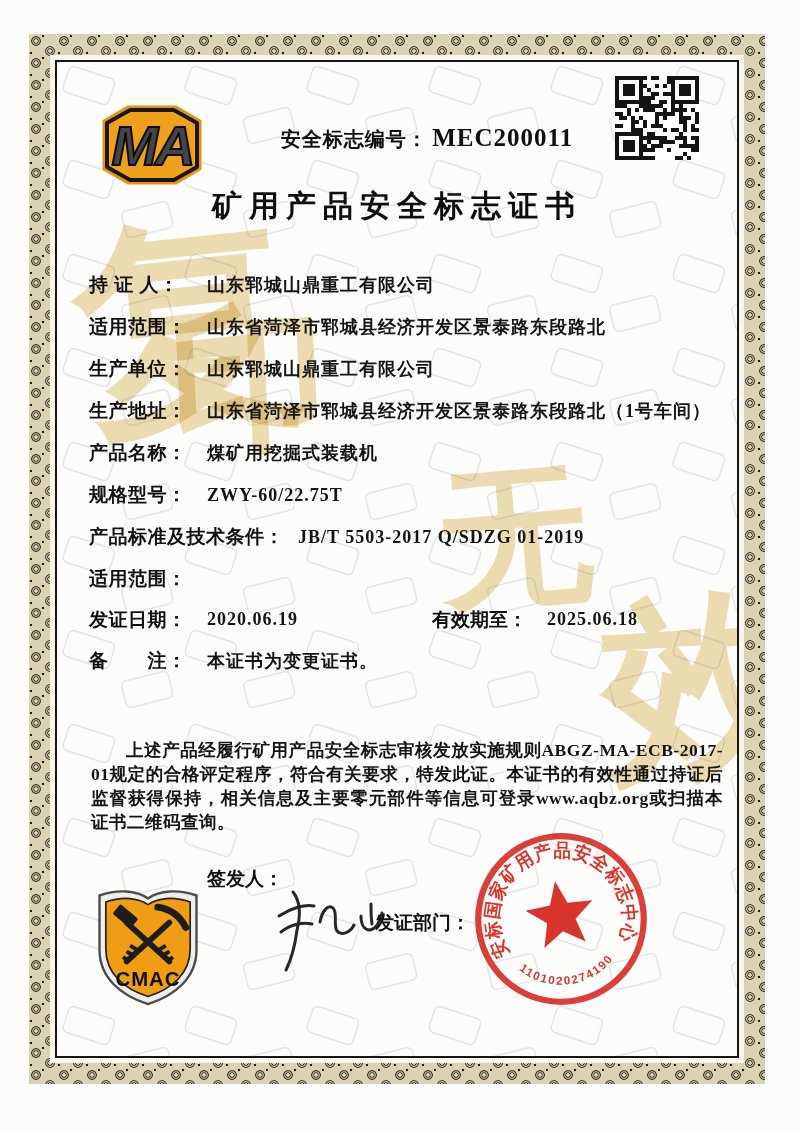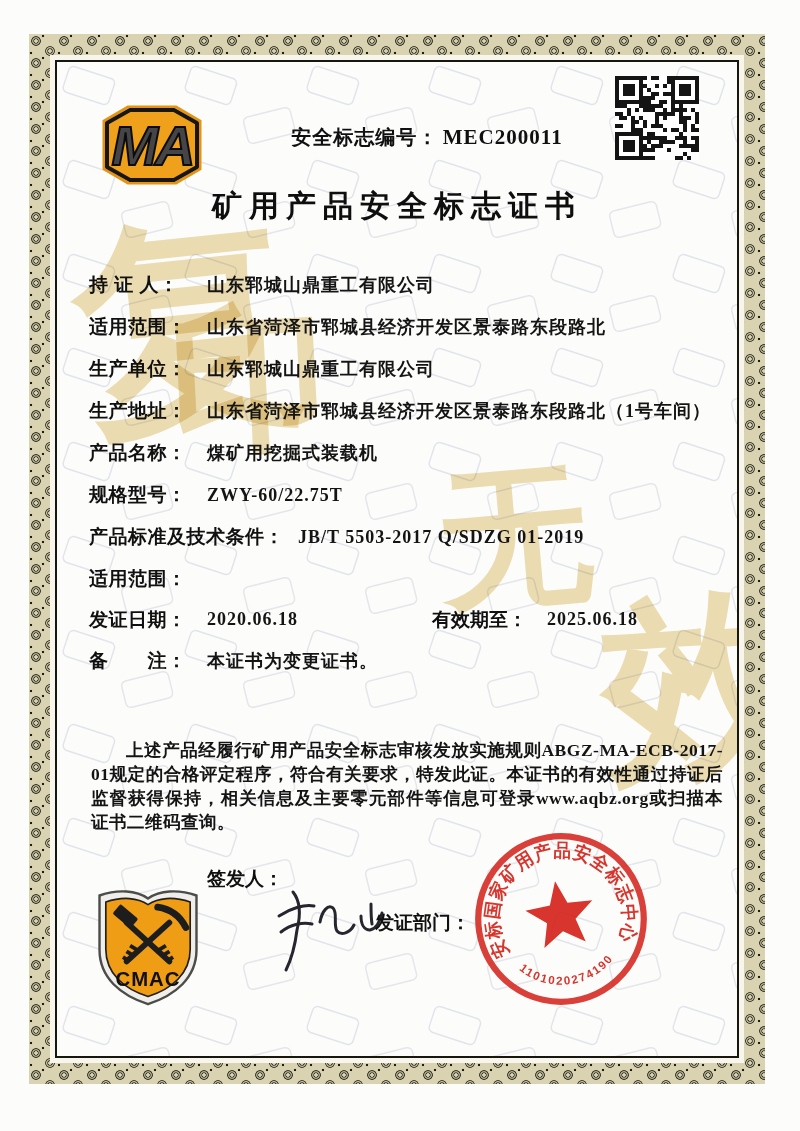--- a/index.html
+++ b/index.html
@@ -41,21 +41,21 @@
   .wm2{left:112px;top:238px;font-size:158px;transform:rotate(-3deg);}
   .wm3{left:382px;top:398px;font-size:152px;transform:rotate(-5deg);}
   .wm4{left:545px;top:520px;font-size:200px;transform:rotate(-4deg);}
 
   .layer{position:absolute;inset:0;z-index:2;}
 
   
   .ma-badge{position:absolute;left:34px;top:42px;}
   .certline{position:absolute;left:150px;top:62px;width:440px;text-align:center;white-space:nowrap;}
   .certline .lbl{font-size:20px;font-weight:700;color:#101010;letter-spacing:1px;}
-  .certline .num{font-size:21px;font-weight:700;color:#101010;font-family:"Liberation Serif", serif;letter-spacing:1px;}
+  .certline .num{font-size:25px;font-weight:700;color:#101010;font-family:"Liberation Serif", serif;letter-spacing:1px;}
   .qr{position:absolute;left:558px;top:14px;}
 
   .title{
     position:absolute;left:0;top:124px;width:100%;
     text-align:center;font-size:30px;font-weight:700;color:#0e0e0e;
     letter-spacing:7px;font-family:"DejaVu Sans", sans-serif;
   }
 
   
   .fields{position:absolute;left:32px;top:210px;width:638px;}
@@ -296,21 +296,21 @@
           </div>
           <div class="row wide">
             <span class="flabel">产品标准及技术条件：</span>
             <span class="fvalue">JB/T 5503-2017 Q/SDZG 01-2019</span>
           </div>
           <div class="row">
             <span class="flabel">适用范围：</span>
           </div>
           <div class="daterow">
             <span class="flabel">发证日期：</span>
-            <span class="dval">2020.06.18</span>
+            <span class="dval">2020.06.19</span>
             <span class="flabel2">有效期至：</span>
             <span class="dval2">2025.06.18</span>
           </div>
           <div class="row">
             <span class="flabel">备　　注：</span>
             <span class="fvalue">本证书为变更证书。</span>
           </div>
         </div>
 
         <div class="statement">上述产品经履行矿用产品安全标志审核发放实施规则ABGZ-MA-ECB-2017-01规定的合格评定程序，符合有关要求，特发此证。本证书的有效性通过持证后监督获得保持，相关信息及主要零元部件等信息可登录www.aqbz.org或扫描本证书二维码查询。</div>

